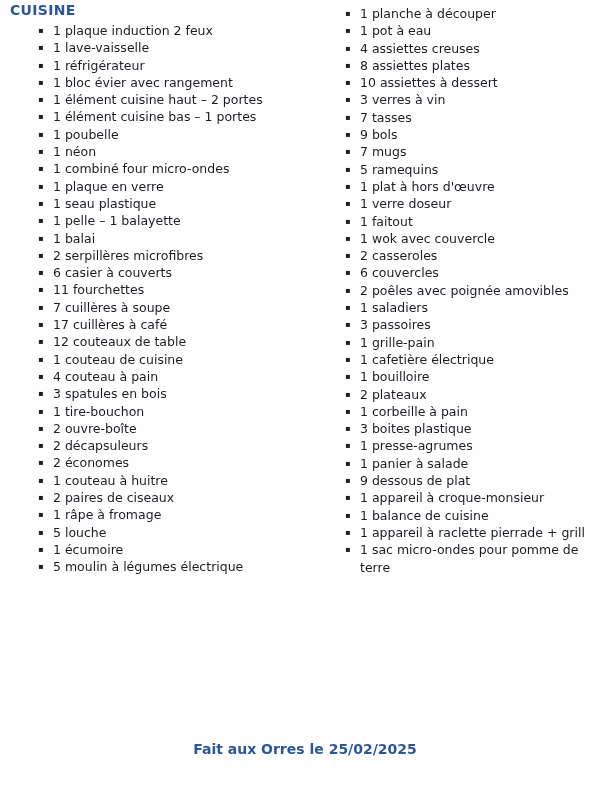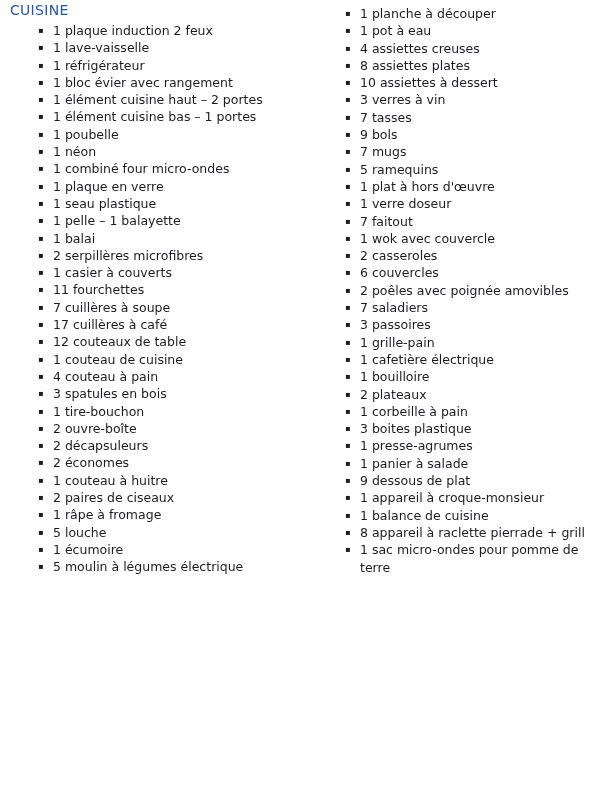--- a/index.html
+++ b/index.html
@@ -21,21 +21,21 @@
     height: 800px;
     background: var(--bg);
     overflow: hidden;
   }
   .title {
     position: absolute;
     left: 10px;
     top: 2px;
     margin: 0;
     font-size: 14px;
-    font-weight: normal;
+    font-weight: bold;
     letter-spacing: 0.3px;
     color: var(--heading);
   }
   .list {
     position: absolute;
     margin: 0;
     padding: 0;
     list-style: none;
     font-size: 12.5px;
     color: var(--body);
@@ -124,21 +124,21 @@
       <li>
         <span class="bullet">▪</span>
         <span class="item-text">1 balai</span>
       </li>
       <li>
         <span class="bullet">▪</span>
         <span class="item-text">2 serpillères microfibres</span>
       </li>
       <li>
         <span class="bullet">▪</span>
-        <span class="item-text">1 casier à couverts</span>
+        <span class="item-text">6 casier à couverts</span>
       </li>
       <li>
         <span class="bullet">▪</span>
         <span class="item-text">11 fourchettes</span>
       </li>
       <li>
         <span class="bullet">▪</span>
         <span class="item-text">7 cuillères à soupe</span>
       </li>
       <li>
@@ -247,41 +247,41 @@
       <li>
         <span class="bullet">▪</span>
         <span class="item-text">1 plat à hors d'œuvre</span>
       </li>
       <li>
         <span class="bullet">▪</span>
         <span class="item-text">1 verre doseur</span>
       </li>
       <li>
         <span class="bullet">▪</span>
-        <span class="item-text">7 faitout</span>
+        <span class="item-text">1 faitout</span>
       </li>
       <li>
         <span class="bullet">▪</span>
         <span class="item-text">1 wok avec couvercle</span>
       </li>
       <li>
         <span class="bullet">▪</span>
         <span class="item-text">2 casseroles</span>
       </li>
       <li>
         <span class="bullet">▪</span>
         <span class="item-text">6 couvercles</span>
       </li>
       <li>
         <span class="bullet">▪</span>
         <span class="item-text">2 poêles avec poignée amovibles</span>
       </li>
       <li>
         <span class="bullet">▪</span>
-        <span class="item-text">7 saladiers</span>
+        <span class="item-text">1 saladiers</span>
       </li>
       <li>
         <span class="bullet">▪</span>
         <span class="item-text">3 passoires</span>
       </li>
       <li>
         <span class="bullet">▪</span>
         <span class="item-text">1 grille-pain</span>
       </li>
       <li>
@@ -319,21 +319,22 @@
       <li>
         <span class="bullet">▪</span>
         <span class="item-text">1 appareil à croque-monsieur</span>
       </li>
       <li>
         <span class="bullet">▪</span>
         <span class="item-text">1 balance de cuisine</span>
       </li>
       <li>
         <span class="bullet">▪</span>
-        <span class="item-text">8 appareil à raclette pierrade + grill</span>
+        <span class="item-text">1 appareil à raclette pierrade + grill</span>
       </li>
       <li>
         <span class="bullet">▪</span>
         <span class="item-text">1 sac micro-ondes pour pomme de terre</span>
       </li>
     </ul>
 
+  <div class="footer">Fait aux Orres le 25/02/2025</div>
 </div>
 
 </body></html>

